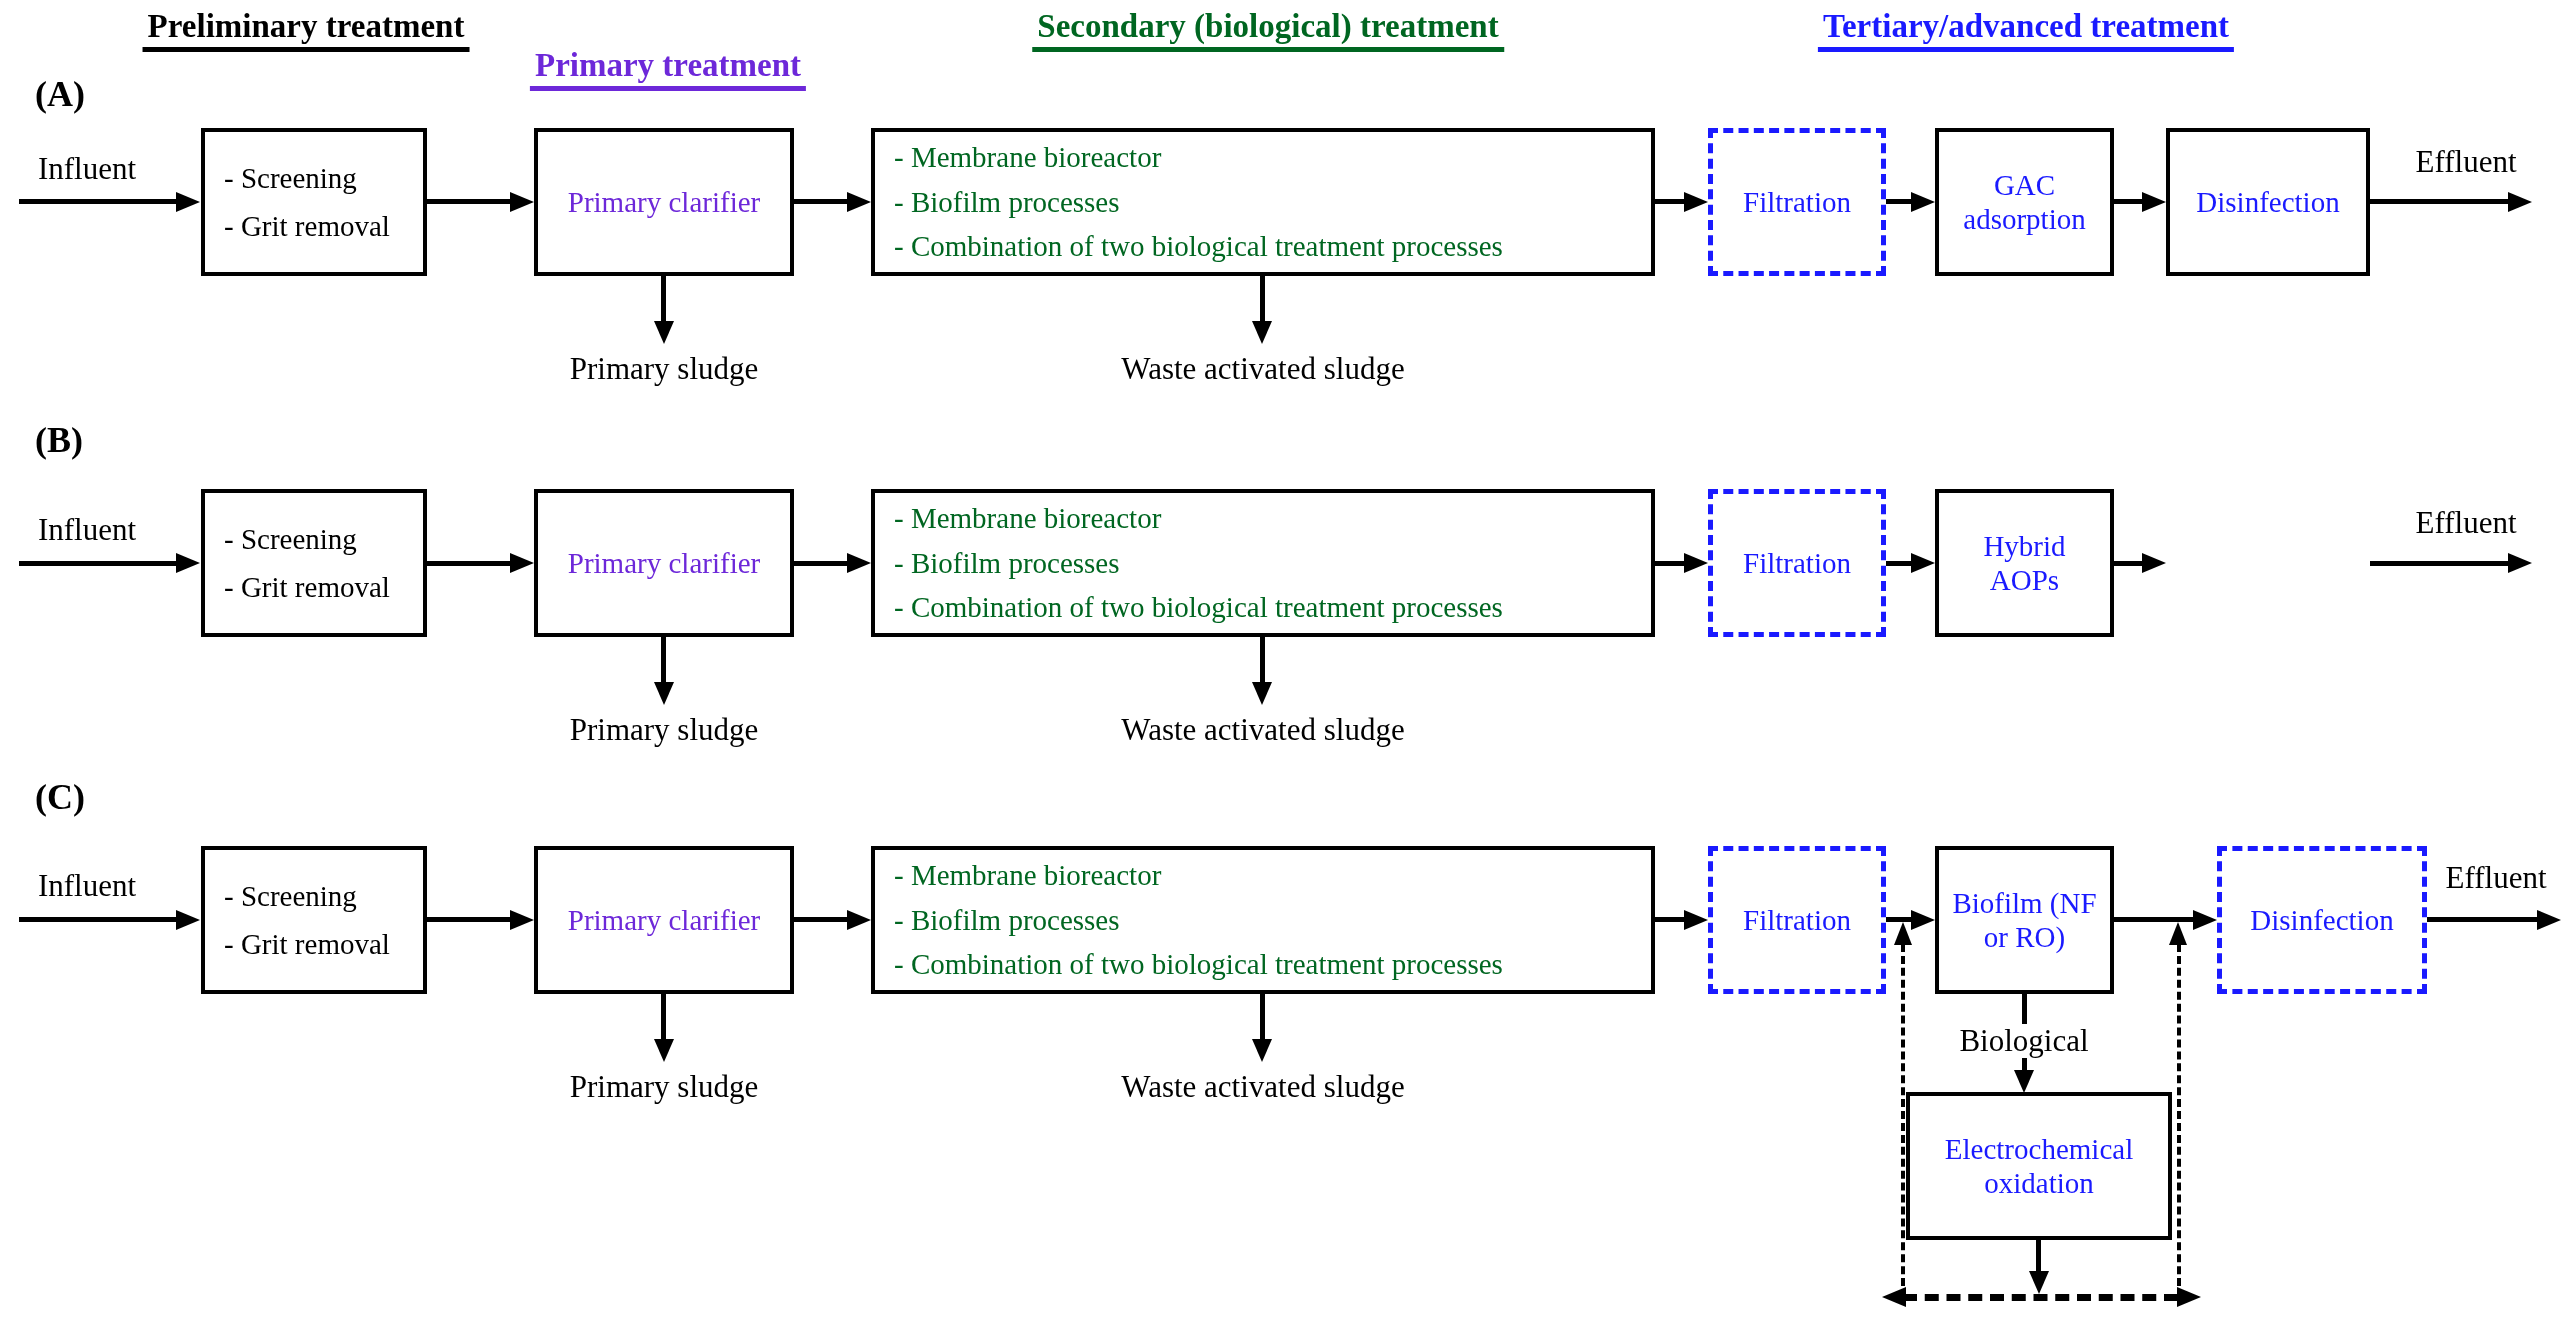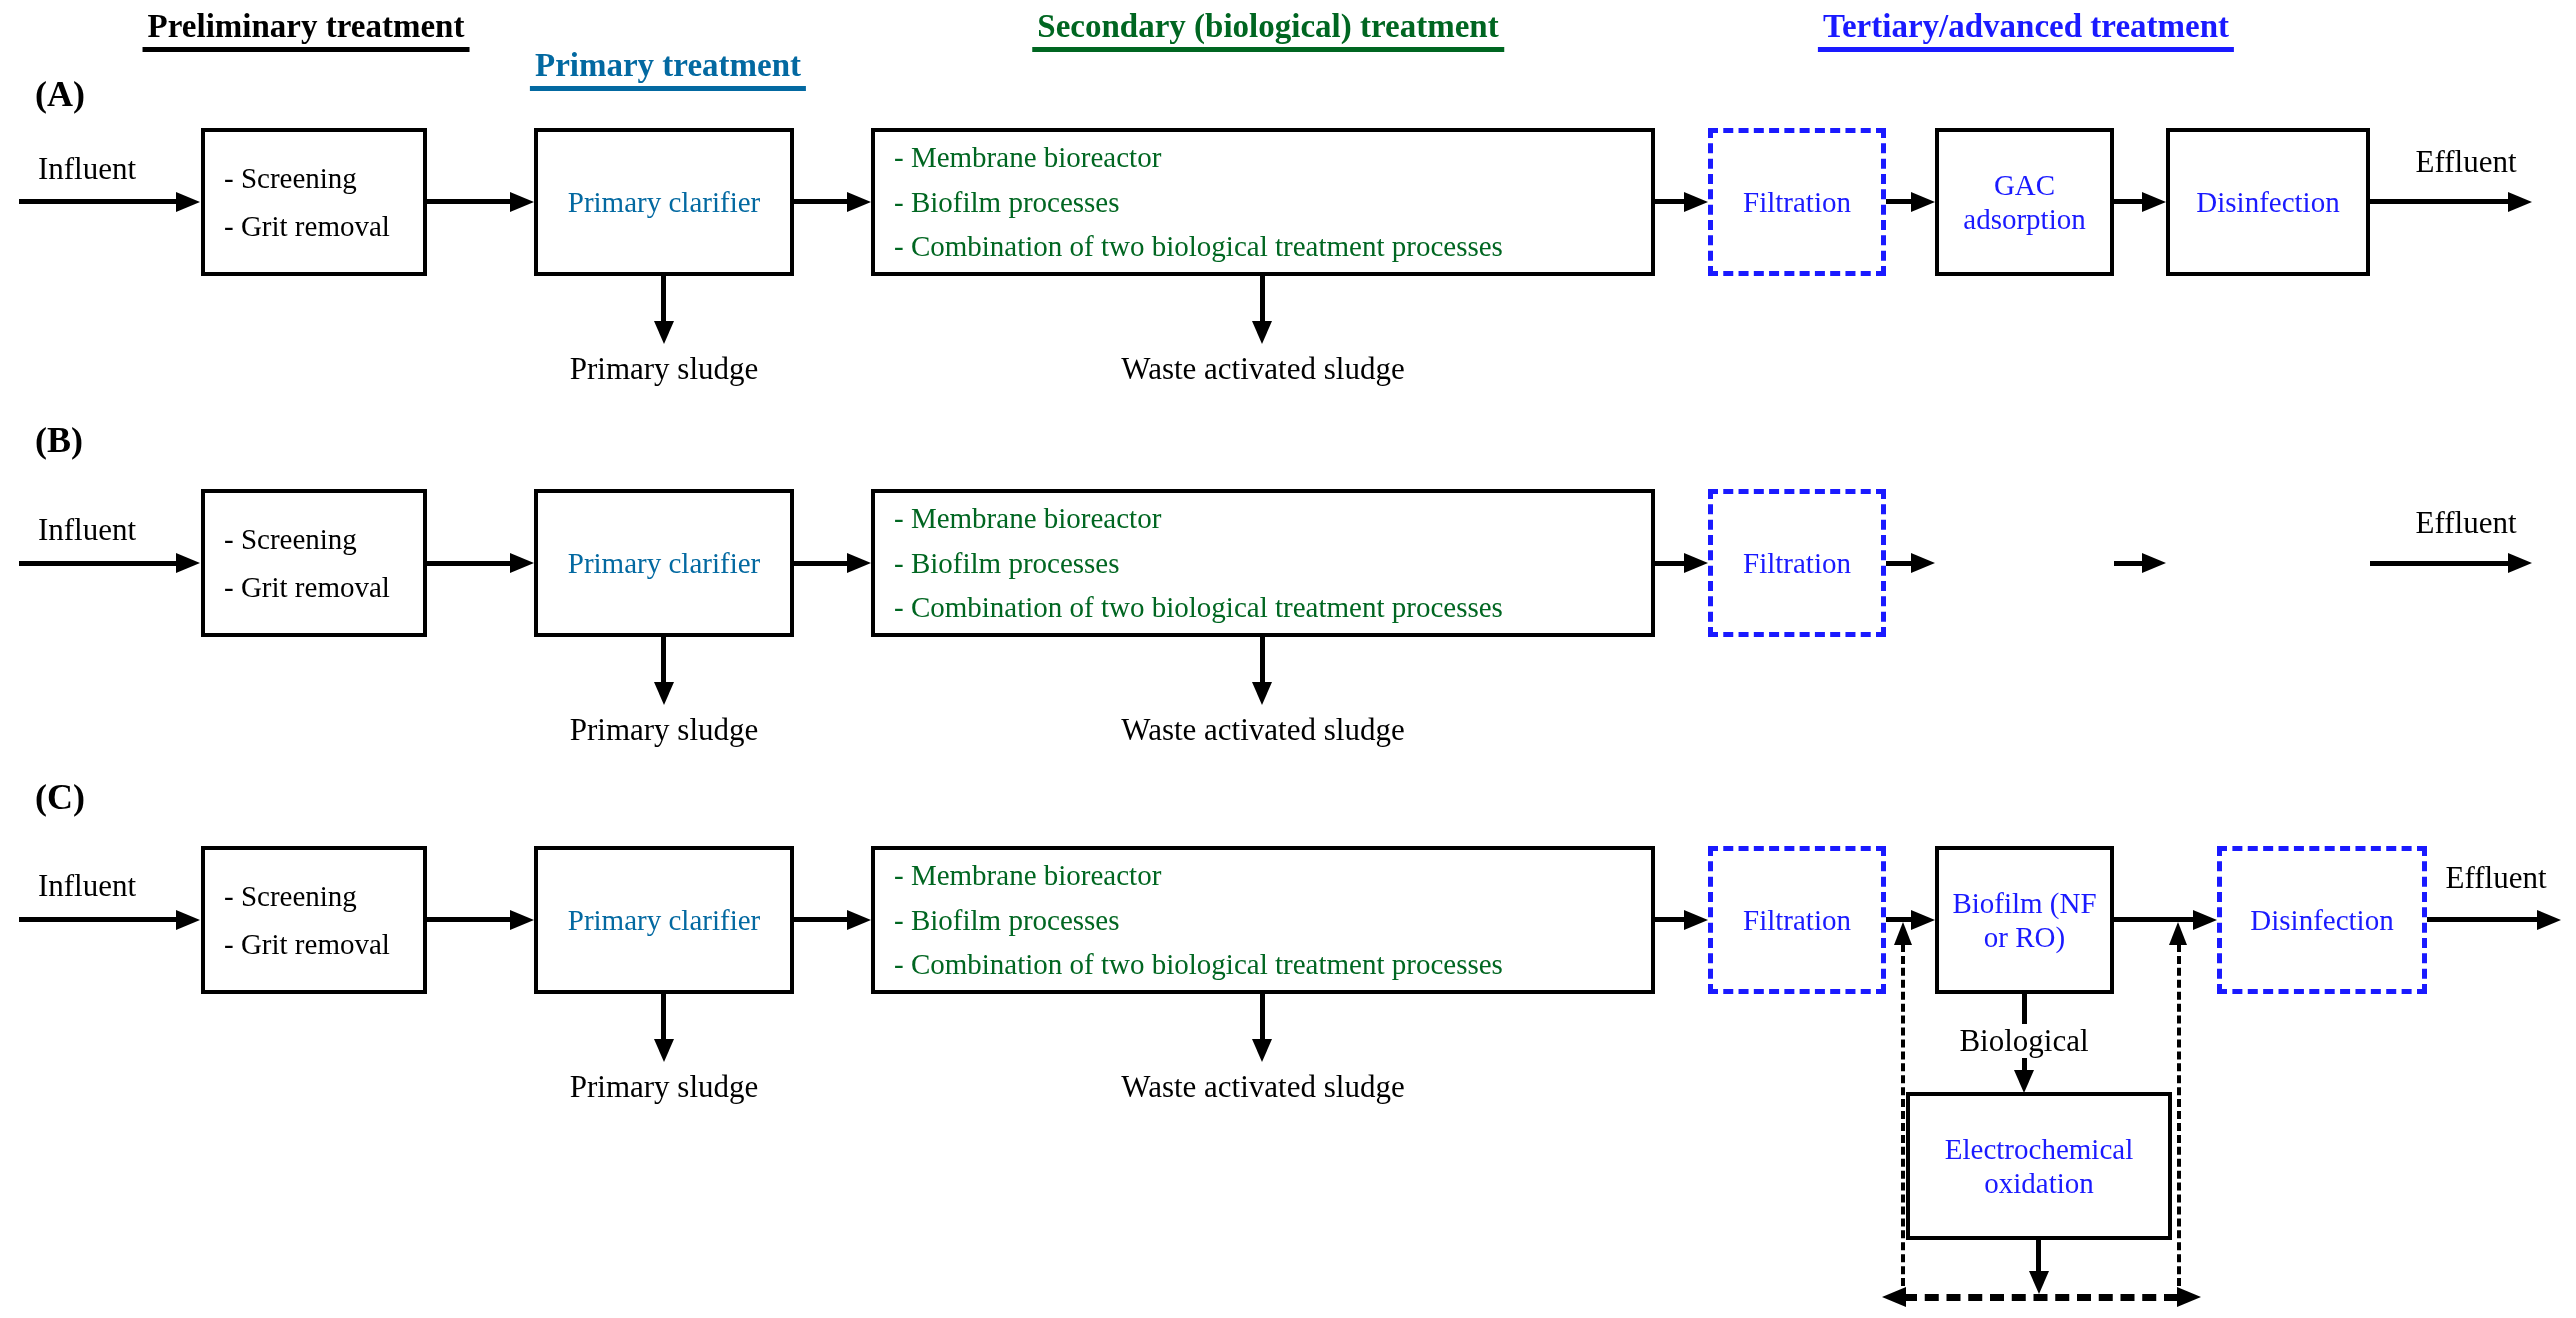--- a/index.html
+++ b/index.html
@@ -6,21 +6,21 @@
   .stage {
     position: relative;
     width: 2576px;
     height: 1319px;
     background: #ffffff;
     font-family: "Liberation Serif", serif;
     overflow: hidden;
   }
   
   .c-black { color: #000000; }
-  .c-red   { color: #0369a1; }
+  .c-red   { color: #6d28d9; }
   .c-green { color: #006621; }
   .c-blue  { color: #1a1aff; }
 
   
   .hdr {
     position: absolute;
     transform: translateX(-50%);
     font-size: 33px;
     font-weight: bold;
     white-space: nowrap;
@@ -181,20 +181,23 @@
   <div class="hl" style="left:1654px; top:561px; width:35px;"></div>
   <div class="tri r" style="left:1684px; top:553px;"></div>
 
   <div class="box ctr dashblue" style="left:1708px; top:489px; width:178px; height:148px;">
     <div>Filtration</div>
   </div>
 
   <div class="hl" style="left:1886px; top:561px; width:30px;"></div>
   <div class="tri r" style="left:1911px; top:553px;"></div>
 
+  <div class="box ctr c-blue" style="left:1935px; top:489px; width:179px; height:148px;">
+    <div style="max-width:147px;">Hybrid AOPs</div>
+  </div>
 
   <div class="hl" style="left:2114px; top:561px; width:32px;"></div>
   <div class="tri r" style="left:2142px; top:553px;"></div>
 
 
   <div class="hl" style="left:2370px; top:561px; width:143px;"></div>
   <div class="tri r" style="left:2508px; top:553px;"></div>
   <div class="flabel" style="left:2466px; top:506px;">Effluent</div>
 
   <div class="vl" style="left:661px; top:637px; height:48px;"></div>

